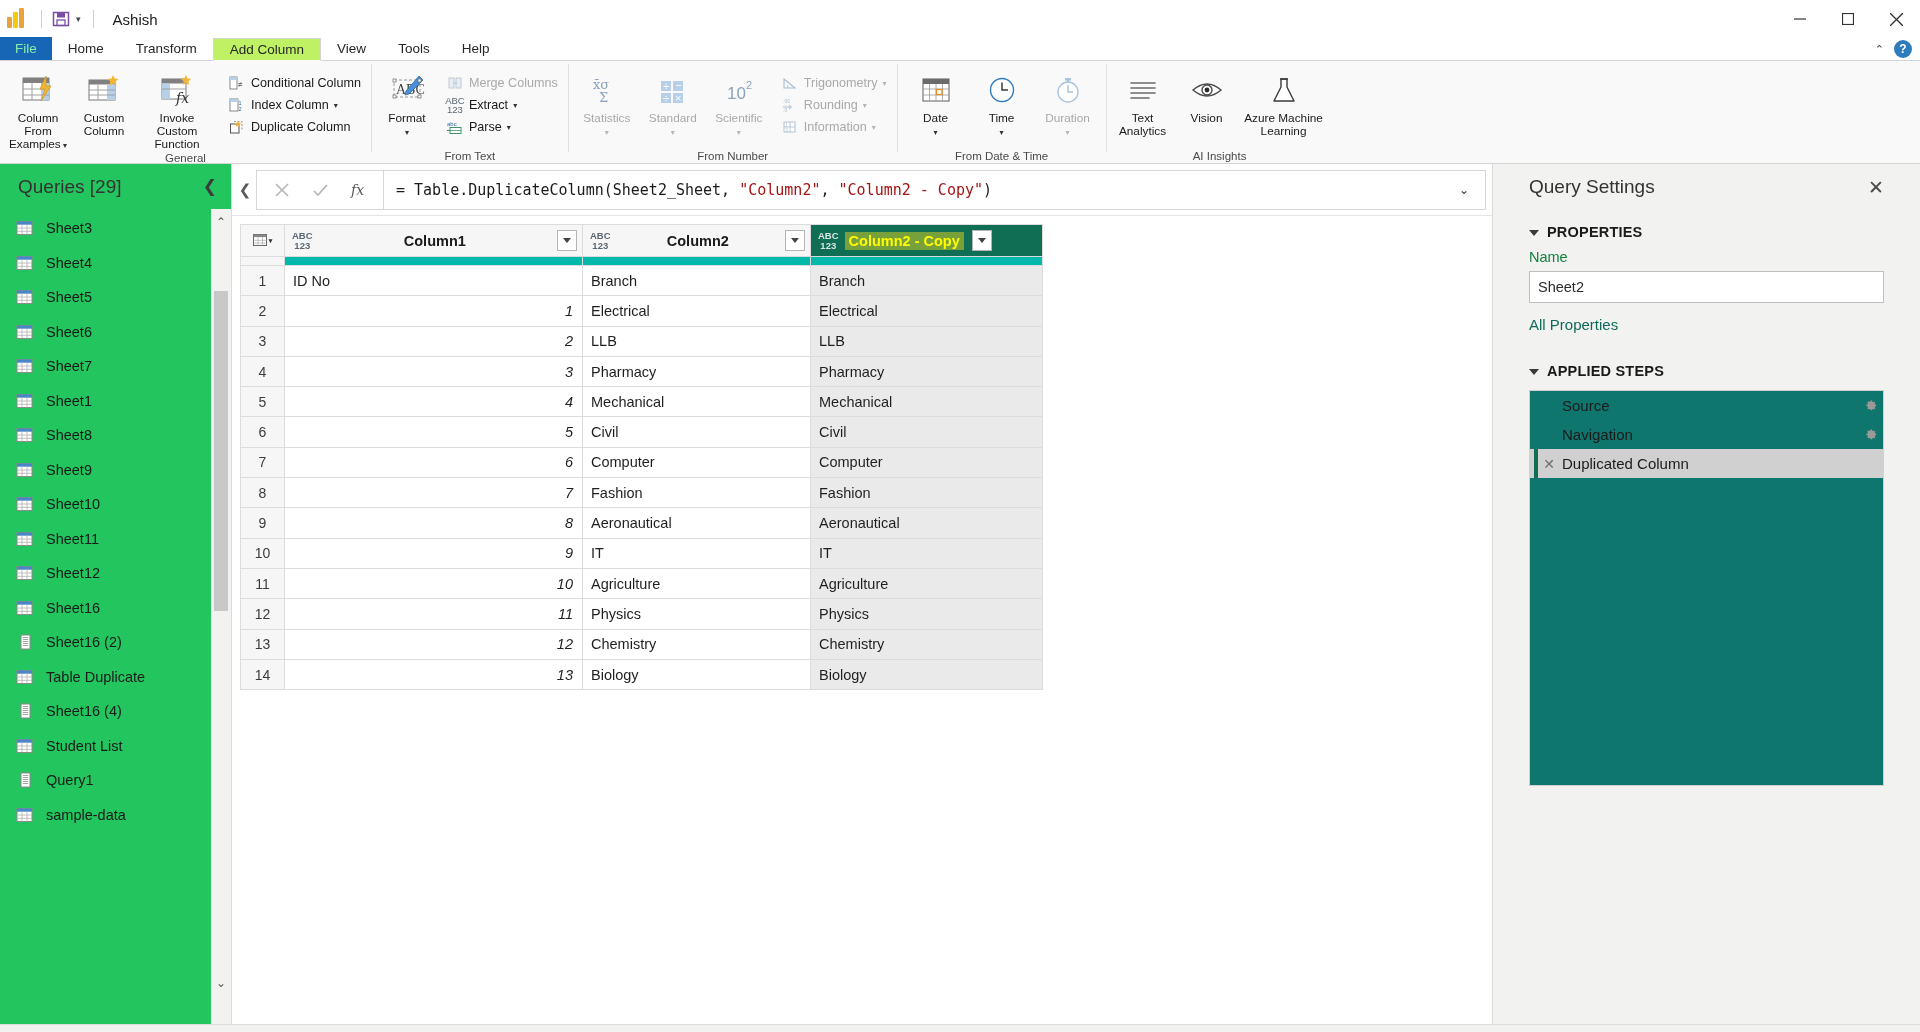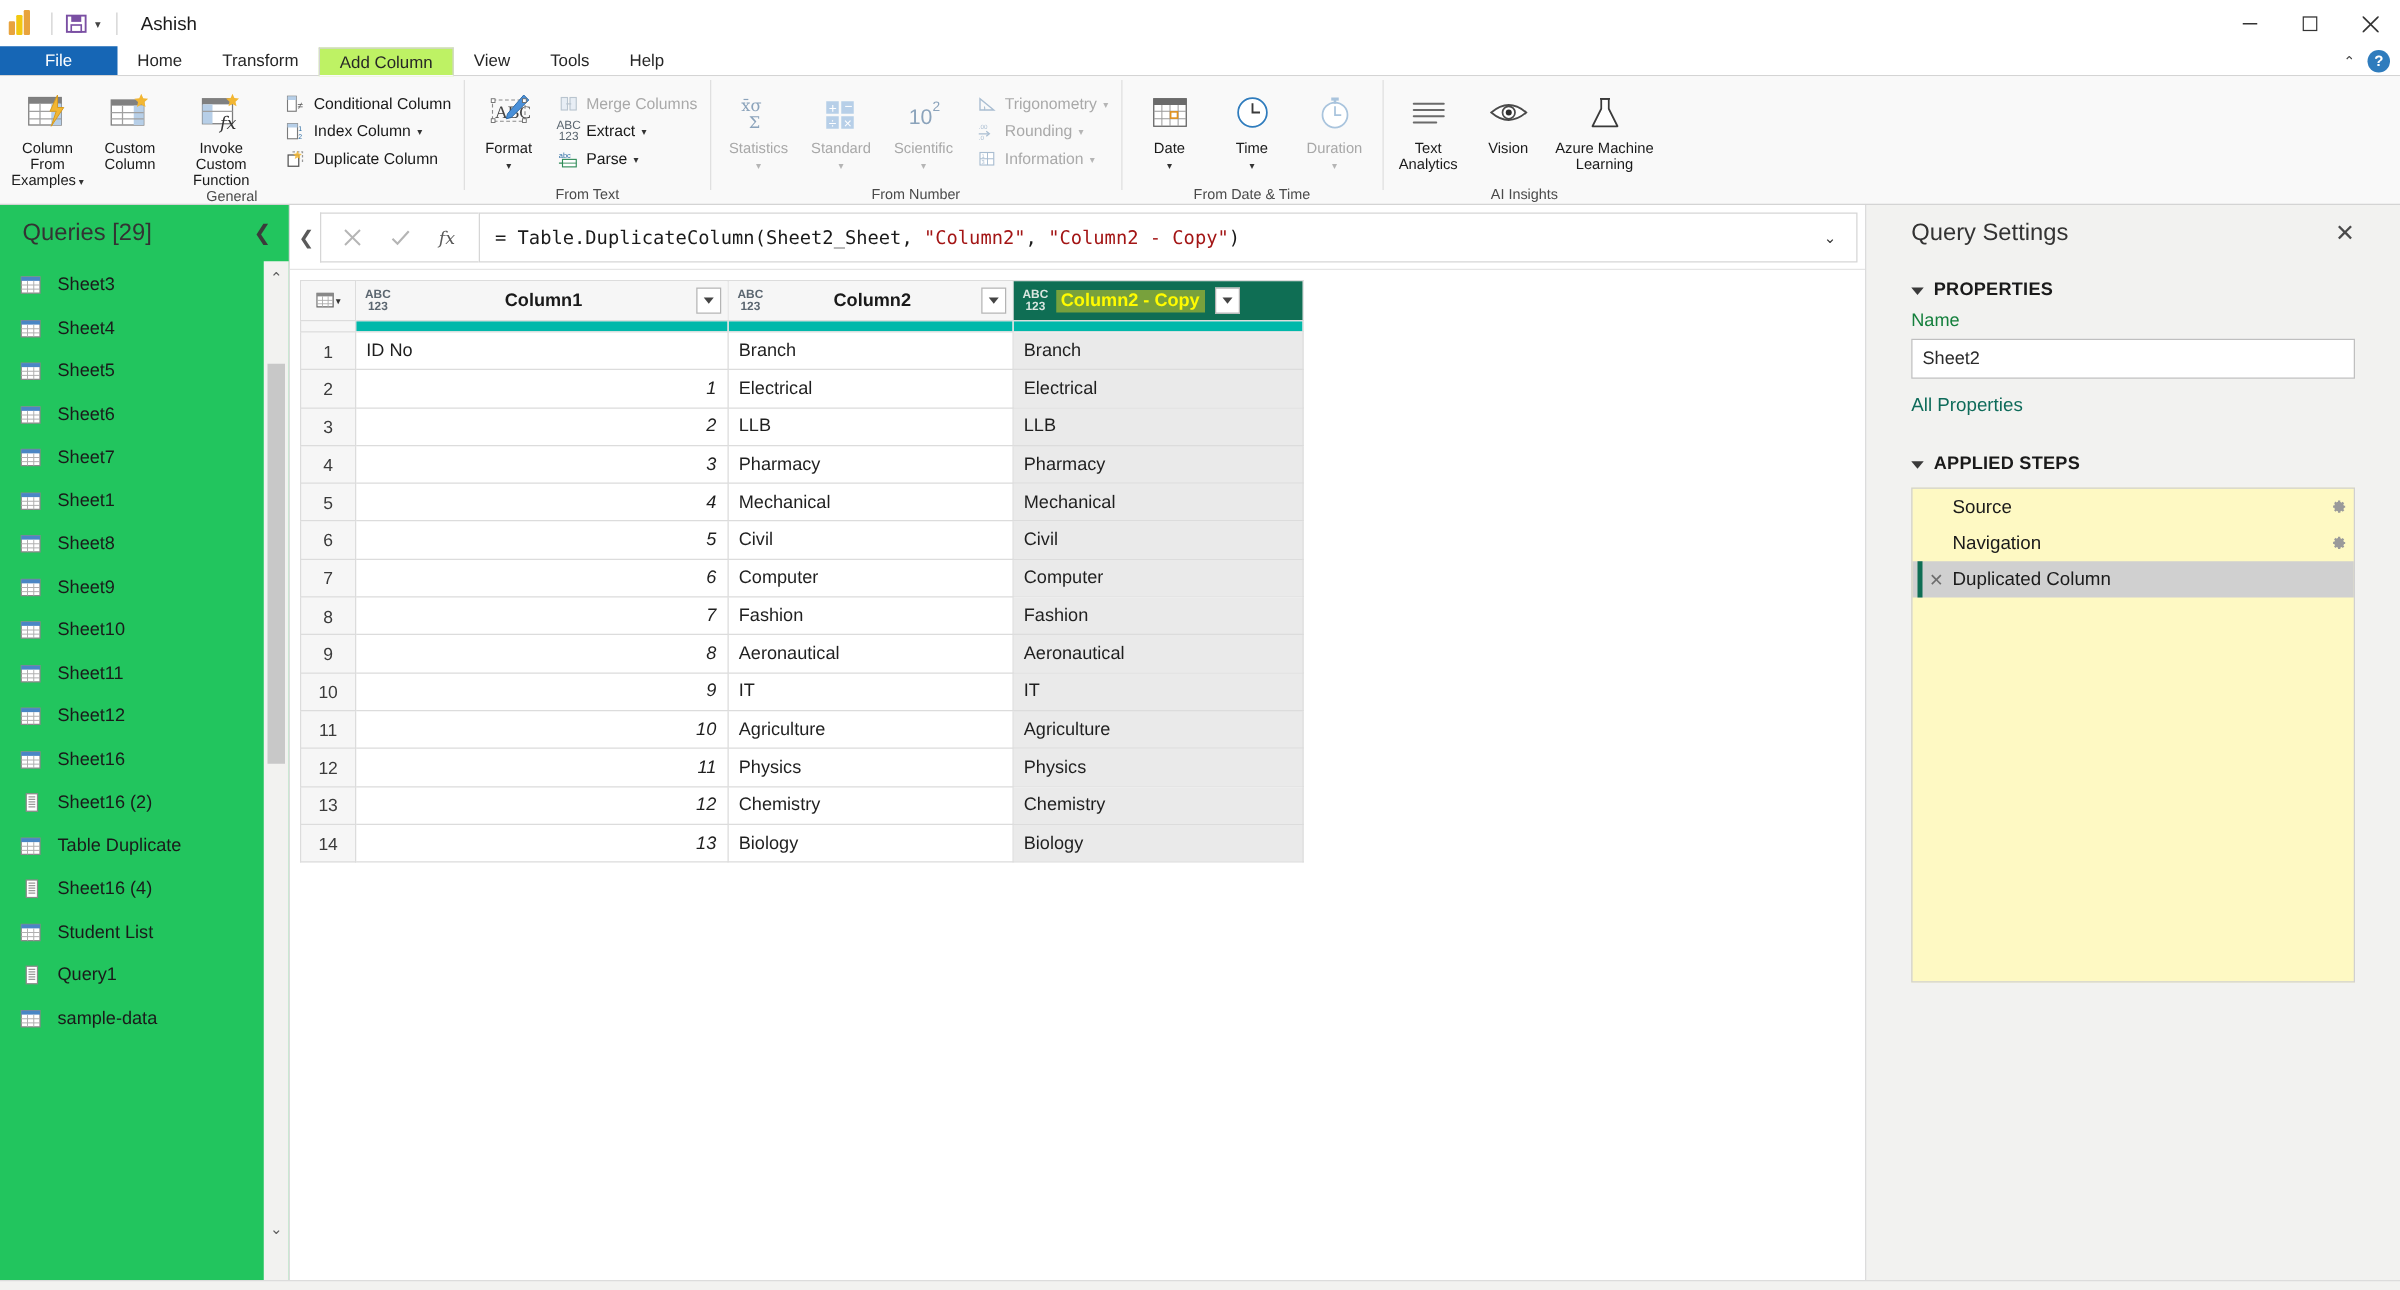--- a/index.html
+++ b/index.html
@@ -36,21 +36,21 @@
   
   .ribbon-tabs {
     height: 23px; display: flex; align-items: flex-end;
     background: #ffffff; position: relative;
     border-bottom: 1px solid #d4d4d4;
   }
   .rtab {
     height: 23px; padding: 0 16px; font-size: 13.5px; color: #262626;
     display: flex; align-items: center; cursor: default; white-space: nowrap;
   }
-  .rtab.file { background: #1666b5; color: #ffffff; padding: 0 36px; height: 23px; }
+  .rtab.file { background: #1666b5; color: #86efac; padding: 0 15px; height: 23px; }
   .rtab.active {
     background: #bef264; border: 1px solid #d4d4d4; border-bottom: 1px solid #f9f9f9;
     margin-bottom: -1px; position: relative; z-index: 3;
   }
   .ribbon-right { position:absolute; right: 8px; bottom: 2px; display:flex; align-items:center; gap:10px; }
   .collapse-caret { font-size: 11px; color: #444; }
   .help-circle {
     width: 18px; height: 18px; border-radius: 50%; background: #2f7cbd;
     color: #fff; font-size: 12px; display:flex; align-items:center; justify-content:center;
     font-weight: bold;
@@ -206,21 +206,21 @@
   }
   .qs-tri { width:0;height:0;border-left:5px solid transparent;border-right:5px solid transparent;border-top:6px solid #3a3a3a; margin-top:2px;}
   .qs-sec-label { font-size: 14.5px; font-weight: bold; color: #1a1a1a; letter-spacing: .2px; }
   .qs-field-label { font-size: 14.5px; color: #15803d; margin-bottom: 6px; }
   .qs-input {
     height: 32px; background:#fff; border: 1px solid #bfbfbf; width: 100%;
     font-size: 14.5px; color: #2b2b2b; padding: 0 8px; font-family: "Liberation Sans", sans-serif;
   }
   .qs-link { color: #0e6b5a; font-size: 15px; margin-top: 13px; cursor: default; }
   .steps-box {
-    border: 1px solid #d0d0d0; background: #fef9c3; margin-top: 2px; flex: 1;
+    border: 1px solid #d0d0d0; background: #0f766e; margin-top: 2px; flex: 1;
     max-height: 396px; padding-top: 0px;
   }
   .step {
     height: 29px; display:flex; align-items:center; padding-left: 4px;
     font-size: 15px; color:#1a1a1a; cursor:default; position:relative;
   }
   .step .marker { width: 4px; height: 29px; flex:none; }
   .step .xico { width: 22px; text-align:center; color:#6d6d6d; font-size: 14px; flex:none; }
   .step .sname { flex:1; padding-left: 2px; }
   .step .gear { width: 26px; display:flex; align-items:center; justify-content:center; }

